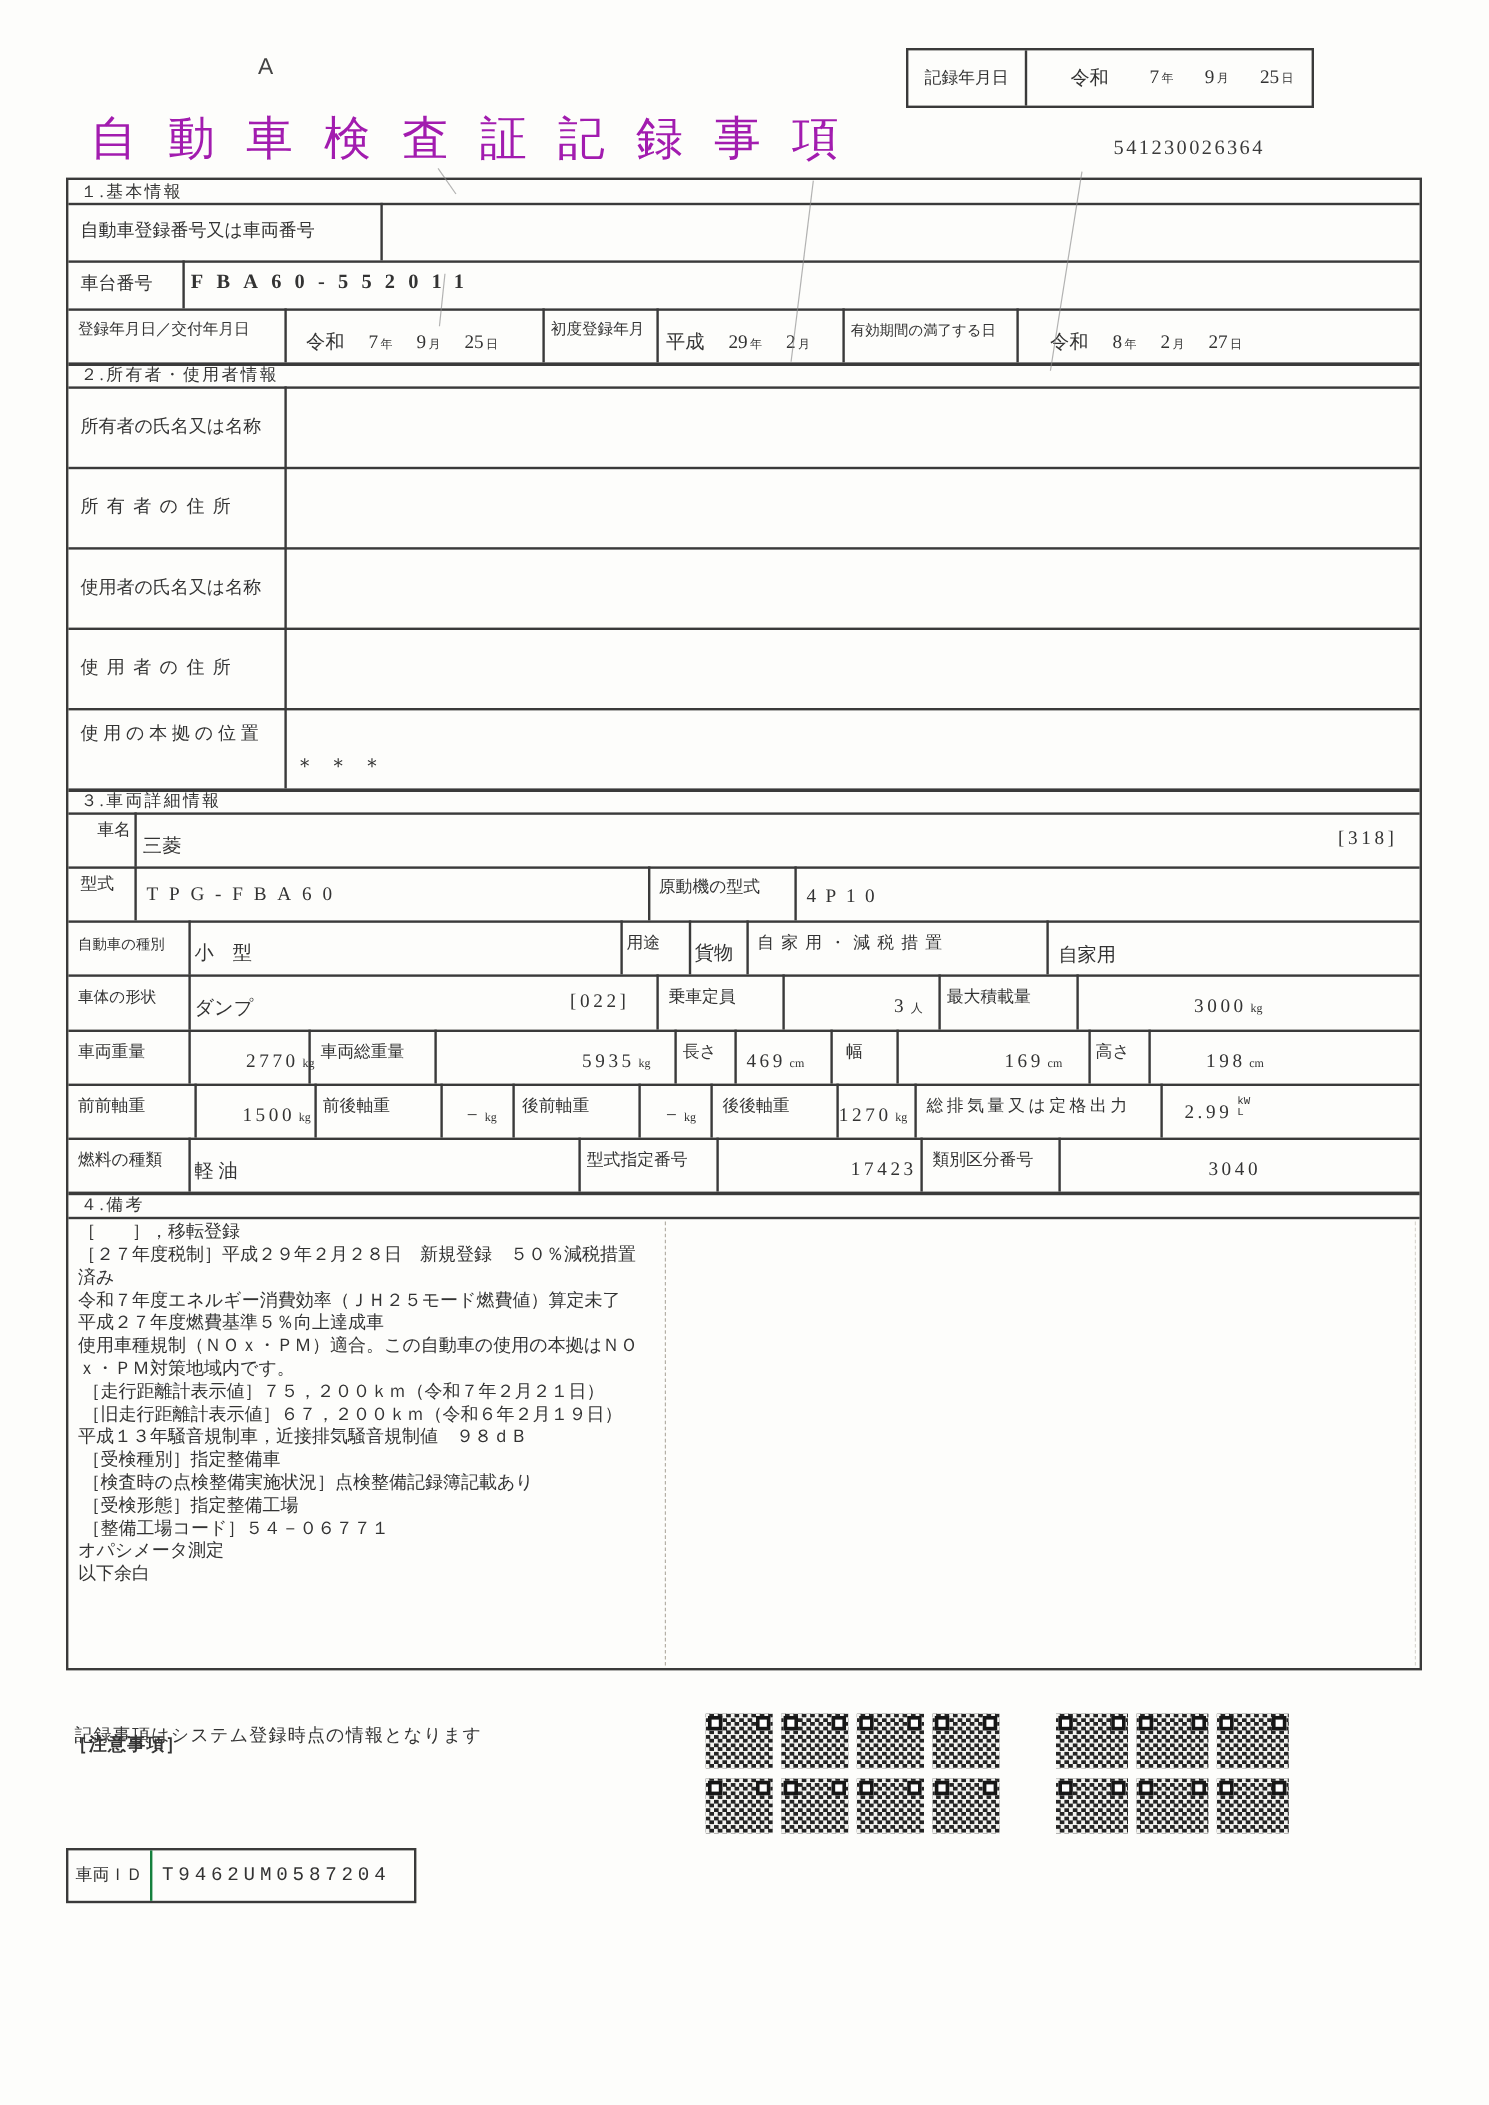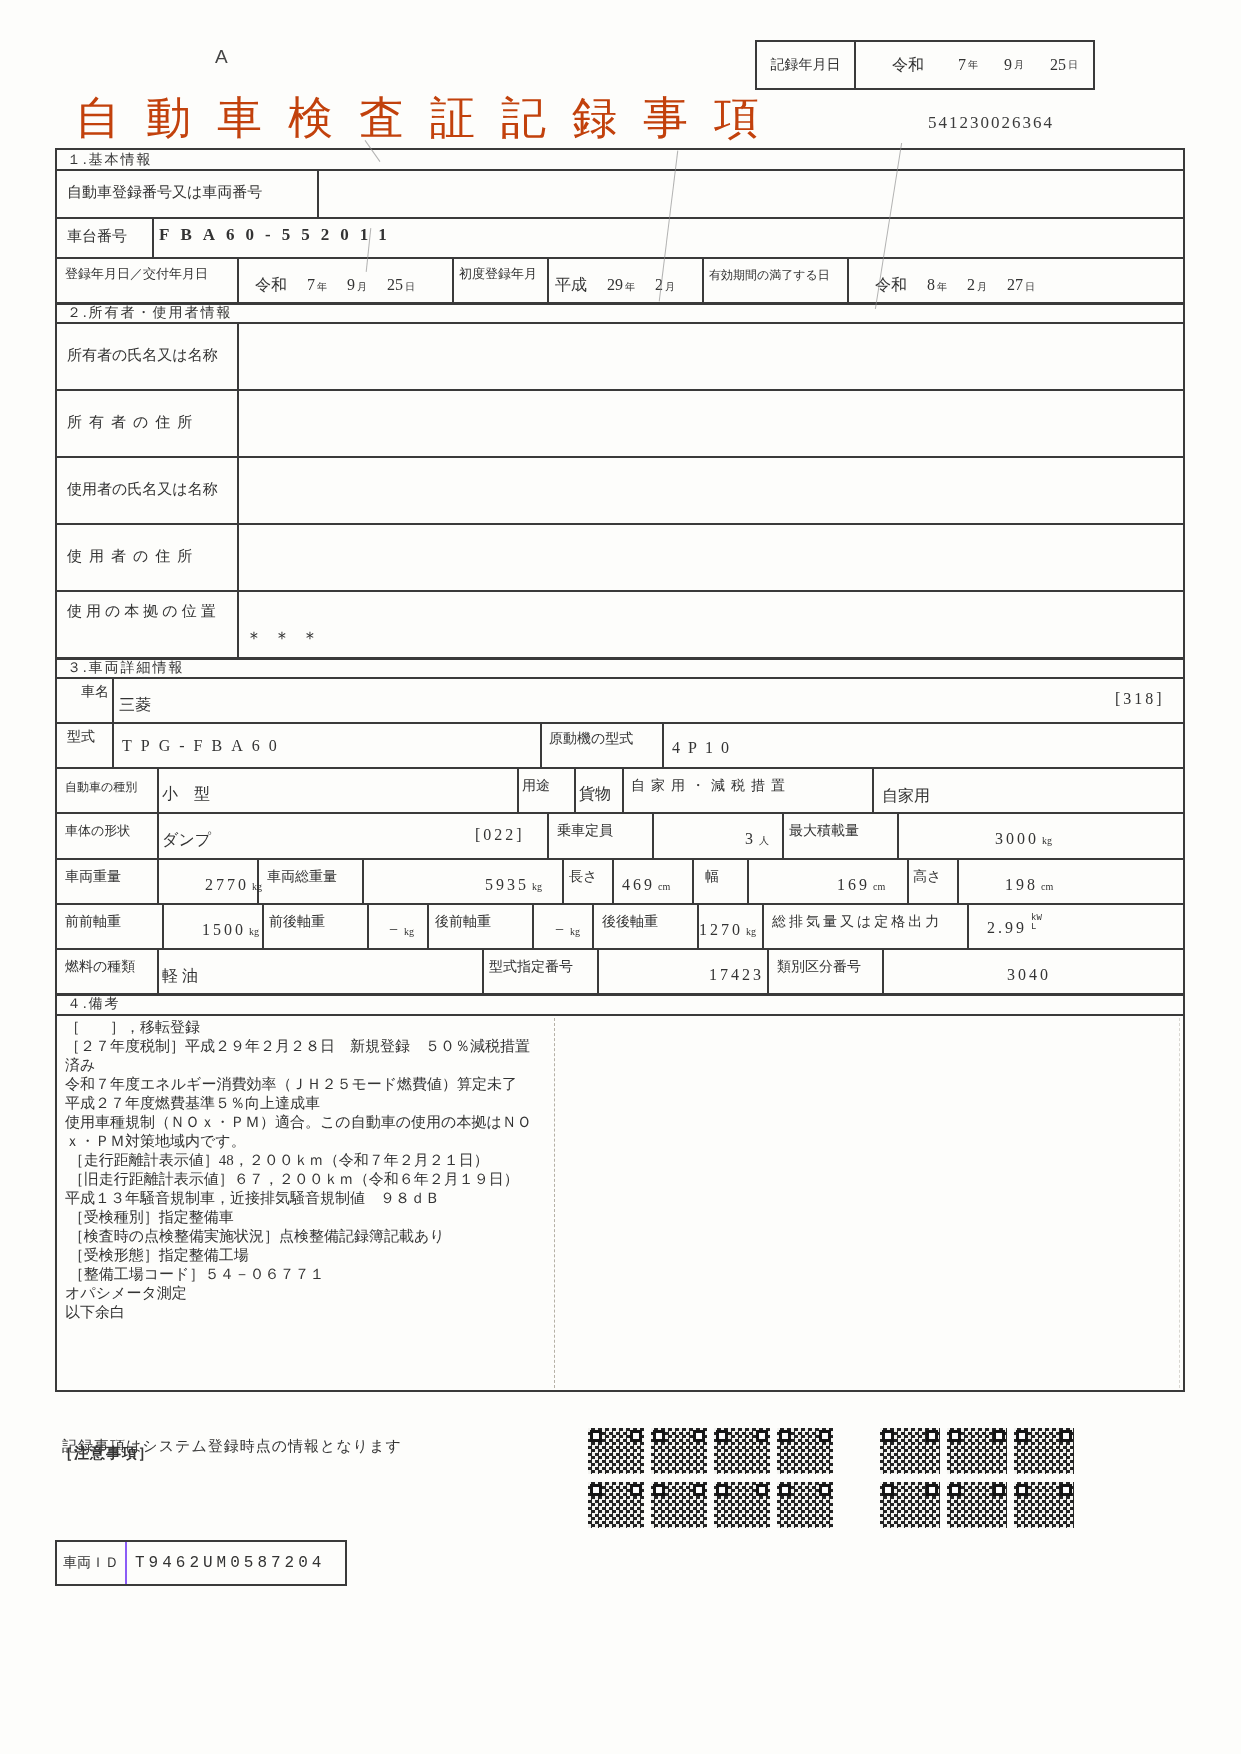--- a/index.html
+++ b/index.html
@@ -19,22 +19,22 @@
   .val{position:absolute;font-size:16px;white-space:nowrap;}
   .num{letter-spacing:3px;}
   .wide{letter-spacing:11px;font-weight:bold;}
   .unit{font-size:10px;margin-left:3px;letter-spacing:0;}
   .unit-stack{display:inline-flex;flex-direction:column;font-size:9px;line-height:9px;
               margin-left:4px;vertical-align:top;transform:translateY(-5px);font-family:Liberation Mono, monospace;}
   .date-val{position:absolute;display:flex;align-items:baseline;font-size:16px;white-space:nowrap;}
   .date-val .g{margin-left:20px;}
   .dunit{font-size:10px;margin-left:2px;}
   
-  .title{position:absolute;left:75px;top:88px;font-size:45px;letter-spacing:26px;
-         color:#c2410c;white-space:nowrap;}
+  .title{position:absolute;left:75px;top:88px;font-size:39px;letter-spacing:26px;
+         color:#a21caf;white-space:nowrap;}
   .docnum{position:absolute;left:928px;top:113px;font-size:17px;letter-spacing:2px;color:#3b3b3b;}
   .rd-box{position:absolute;left:755px;top:40px;width:340px;height:50px;
           border:2px solid #3a3a3a;box-sizing:border-box;display:flex;gap:24px;}
   .rd-label{width:97px;border-right:2px solid #3a3a3a;display:flex;align-items:center;
             justify-content:center;font-size:14px;}
   .rd-value{flex:1;display:flex;align-items:center;padding-left:12px;font-size:16px;}
   .rd-value .g{margin-left:34px;} .rd-value .g2{margin-left:26px;}
   
   .remarks{position:absolute;left:8px;top:868px;width:1110px;font-size:15px;
            line-height:19px;color:#333;}
@@ -45,21 +45,21 @@
   .notice-b{position:absolute;left:62px;top:1437px;font-size:15px;letter-spacing:1px;}
   .qr-grid{position:absolute;display:grid;gap:8px 7px;}
   .qr{position:relative;height:46px;background:repeating-conic-gradient(#242424 0% 25%,#f3f3f0 0% 50%);
       background-size:7px 7px;}
   .qr::before{content:"";position:absolute;top:2px;left:2px;width:12px;height:12px;
               border:3px solid #161616;background:#fff;box-sizing:border-box;}
   .qr::after{content:"";position:absolute;top:2px;right:2px;width:12px;height:12px;
              border:3px solid #161616;background:#fff;box-sizing:border-box;}
   .vid-box{position:absolute;left:55px;top:1540px;width:292px;height:46px;
            border:2px solid #3a3a3a;box-sizing:border-box;display:flex;}
-  .vid-label{width:68px;border-right:2px solid #8b5cf6;display:flex;align-items:center;
+  .vid-label{width:68px;border-right:2px solid #15803d;display:flex;align-items:center;
              justify-content:center;font-size:14px;}
   .vid-value{flex:1;display:flex;align-items:center;padding-left:8px;font-size:16px;
              letter-spacing:4px;font-family:"Liberation Mono","DejaVu Sans Mono",monospace;}
   
   .artifact{position:absolute;width:0;border-left:1.5px solid #8b8b8b;opacity:.65;}
   .corner-mark{position:absolute;left:215px;top:46px;font-size:19px;
                font-family:"Liberation Sans",sans-serif;color:#444;}
 </style>
 </head>
 <body>
@@ -254,21 +254,21 @@
 
     <div class="sec" style="top:845px">４.備考</div>
     <div class="remarks">
         <div>［　　］，移転登録</div>
         <div>［２７年度税制］平成２９年２月２８日　新規登録　５０％減税措置</div>
         <div>済み</div>
         <div>令和７年度エネルギー消費効率（ＪＨ２５モード燃費値）算定未了</div>
         <div>平成２７年度燃費基準５％向上達成車</div>
         <div>使用車種規制（ＮＯｘ・ＰＭ）適合。この自動車の使用の本拠はＮＯ</div>
         <div>ｘ・ＰＭ対策地域内です。</div>
-        <div> ［走行距離計表示値］48，２００ｋｍ（令和７年２月２１日）</div>
+        <div> ［走行距離計表示値］７５，２００ｋｍ（令和７年２月２１日）</div>
         <div> ［旧走行距離計表示値］６７，２００ｋｍ（令和６年２月１９日）</div>
         <div>平成１３年騒音規制車，近接排気騒音規制値　９８ｄＢ</div>
         <div> ［受検種別］指定整備車</div>
         <div> ［検査時の点検整備実施状況］点検整備記録簿記載あり</div>
         <div> ［受検形態］指定整備工場</div>
         <div> ［整備工場コード］５４－０６７７１</div>
         <div>オパシメータ測定</div>
         <div>以下余白</div>
       </div>
     <div class="dashline" style="left:497px;top:868px;height:370px"></div>

